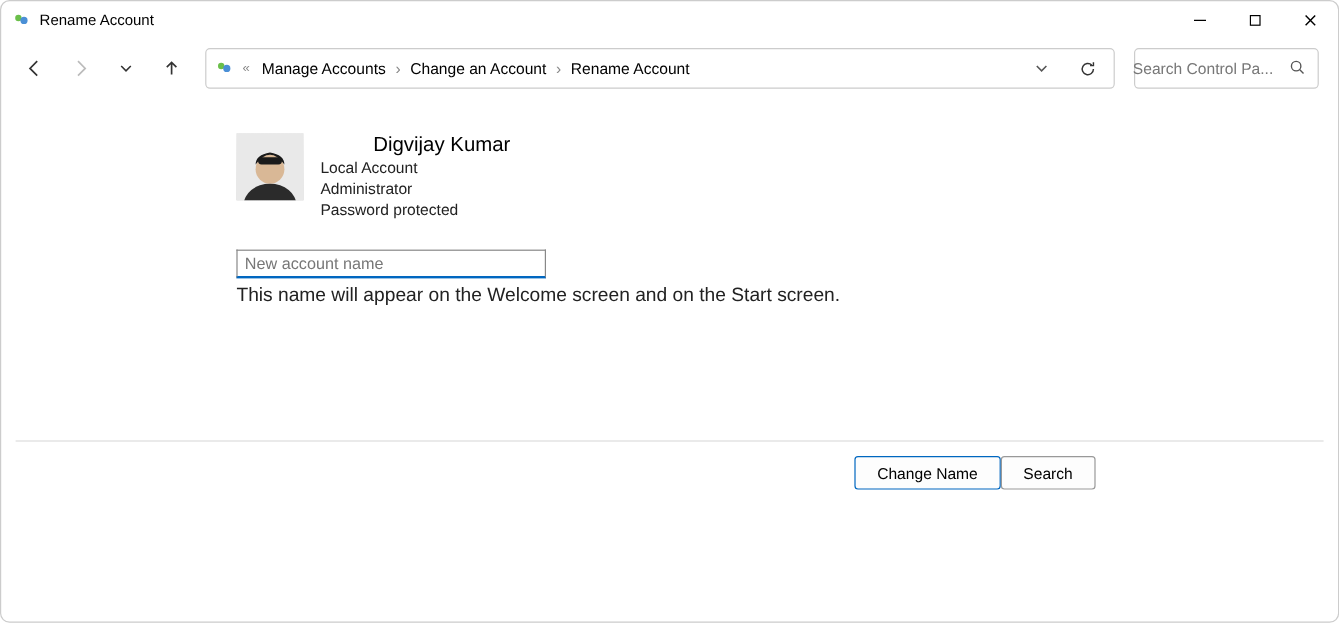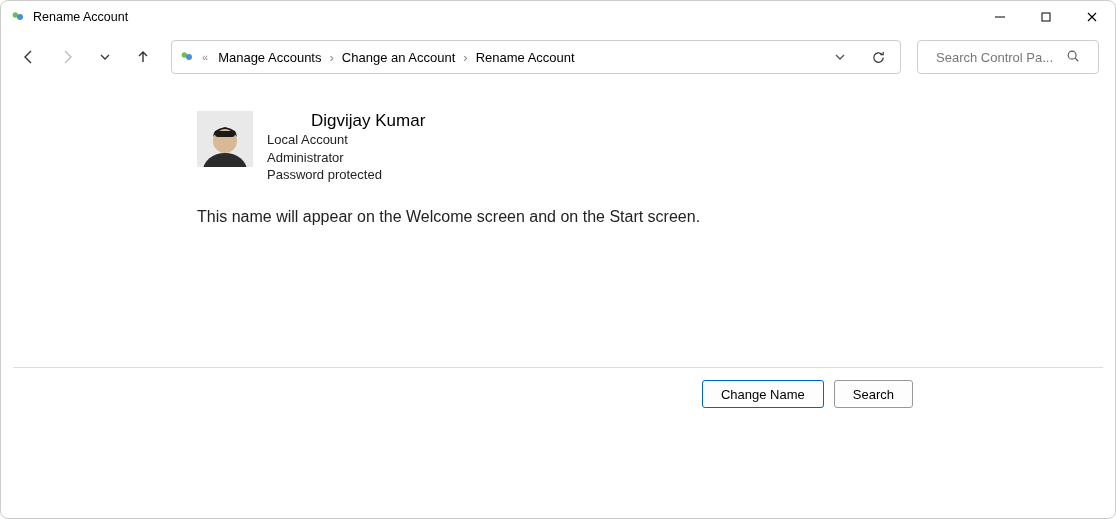--- a/index.html
+++ b/index.html
@@ -50,30 +50,30 @@
       gap: 4px;
     }
     .addr-icon { width: 18px; height: 18px; display:flex; align-items:center; justify-content:center;}
     .addr-sep { color: #888; font-size: 11px; padding: 0 2px;}
     .crumb { padding: 2px 4px; font-size: 13px; color: #000; }
     .crumb-sep { color: #888; }
     .addr-spacer { flex:1; }
     .addr-right { display:flex; align-items:center; gap: 18px; padding-right:6px;}
 
     .searchbox {
-      width: 182px;
+      width: 154px;
       height: 34px;
       border: 1px solid #ccc;
       border-radius: 4px;
       margin-left: 12px;
       display:flex;
       align-items:center;
       padding: 0 10px;
       color: #777;
-      justify-content: center;
+      justify-content: flex-end;
     }
     .searchbox input {
       border:none; outline:none; font-size:13px; color:#333; width: 130px; background:transparent;
     }
     .searchbox input::placeholder { color: #777; }
 
     .content {
       padding: 30px 0 0 196px;
     }
     .heading {
@@ -107,21 +107,20 @@
     .hint { font-size: 16px; color: #222; }
 
     .footer {
       position:absolute;
       left:12px; right:12px;
       bottom: 110px;
       border-top: 1px solid #ddd;
       padding-top: 12px;
       display:flex;
       justify-content:flex-end;
-      gap: 10px;
       padding-right: 190px;
     }
     .btn {
       min-width: 78px;
       height: 28px;
       padding: 0 18px;
       font-size: 13px;
       border: 1px solid #999;
       border-radius: 3px;
       background: #fdfdfd;
@@ -237,19 +236,22 @@
       </svg>
     </div>
     <div class="account-meta">
       <div class="acct-name">Digvijay Kumar</div>
       <div class="acct-line">Local Account</div>
       <div class="acct-line">Administrator</div>
       <div class="acct-line">Password protected</div>
     </div>
   </div>
 
+  <div class="input-row">
+    <input class="name-input" type="text" placeholder="New account name" style="">
+  </div>
   <div class="hint">This name will appear on the Welcome screen and on the Start screen.</div>
 </div>
 
 <div class="footer">
   <div class="btn primary">Change Name</div>
   <div class="btn">Search</div>
 </div>
 
 </body></html>

